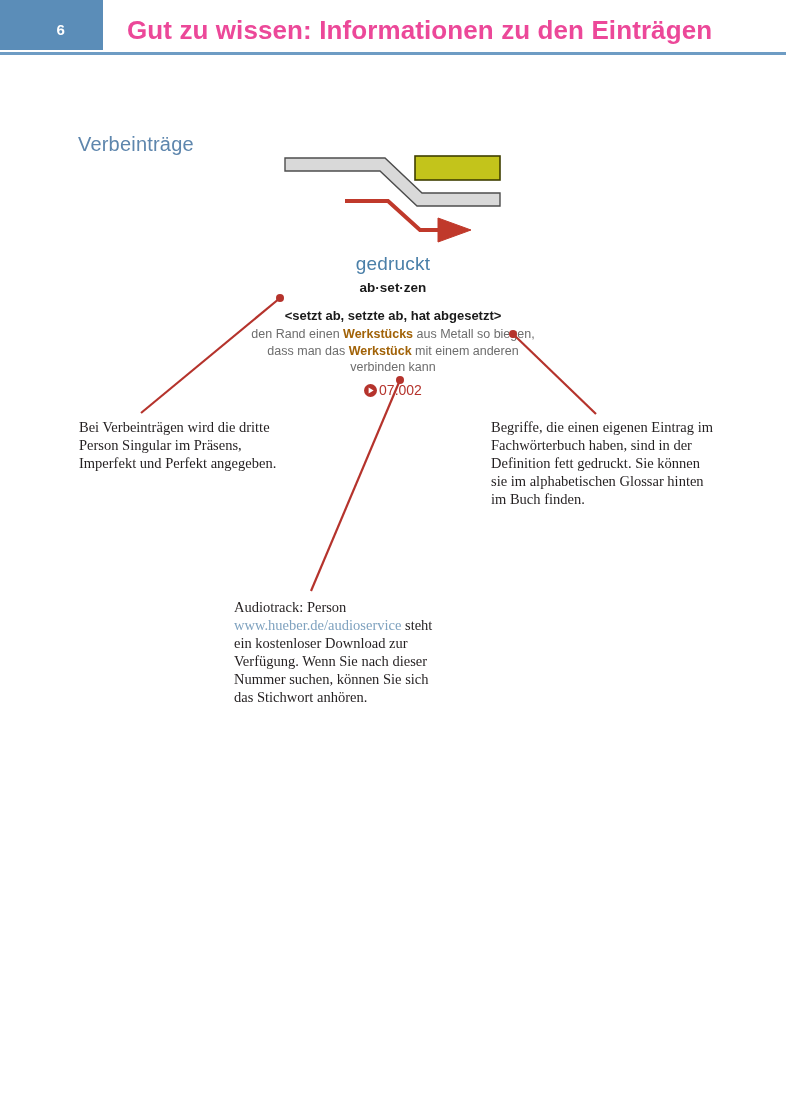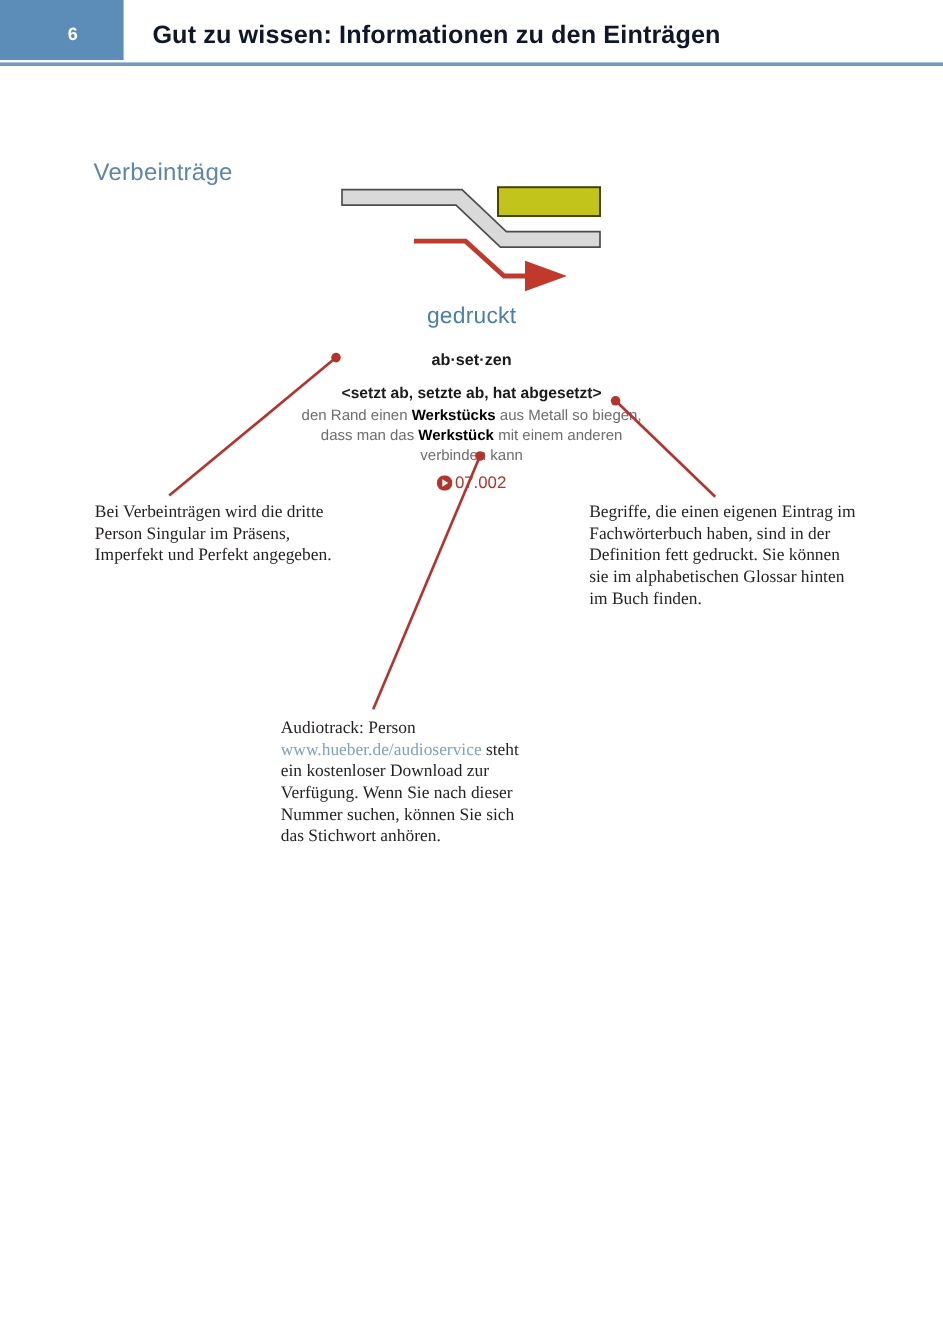--- a/index.html
+++ b/index.html
@@ -39,23 +39,23 @@
     font-size: 15px;
     font-weight: bold;
     color: #ffffff;
     letter-spacing: 0.2px;
   }
   #header-title {
     position: absolute;
     left: 127px;
     top: 30px;
     transform: translateY(-50%);
-    font-size: 21px;
-    font-weight: bold;
-    color: #0f172a;
+    font-size: 26px;
+    font-weight: bold;
+    color: #ec4899;
     letter-spacing: 0.1px;
     white-space: nowrap;
   }
   #header-rule {
     position: absolute;
     left: 0;
     top: 52px;
     width: 786px;
     height: 3px;
     background: #6e9cc4;
@@ -93,37 +93,37 @@
     font-size: 19px;
     color: #4a7fa8;
     line-height: 23px;
     letter-spacing: 0.2px;
   }
   #entry-syllables {
     font-size: 13.5px;
     font-weight: bold;
     color: #1a1a1a;
     line-height: 17px;
-    margin-top: 16px;
+    margin-top: 4px;
   }
   #entry-forms {
     font-size: 13px;
     font-weight: bold;
     color: #1a1a1a;
     line-height: 17px;
     margin-top: 11px;
   }
   #entry-definition {
     font-size: 12.5px;
     color: #6d6d6d;
     line-height: 16.5px;
     margin-top: 2px;
   }
   #entry-definition b {
-    color: #000000;
+    color: #a16207;
     font-weight: bold;
   }
   #entry-audio {
     margin-top: 5px;
     font-size: 14px;
     color: #b5332c;
     line-height: 18px;
     white-space: nowrap;
   }
   .audio-icon {

